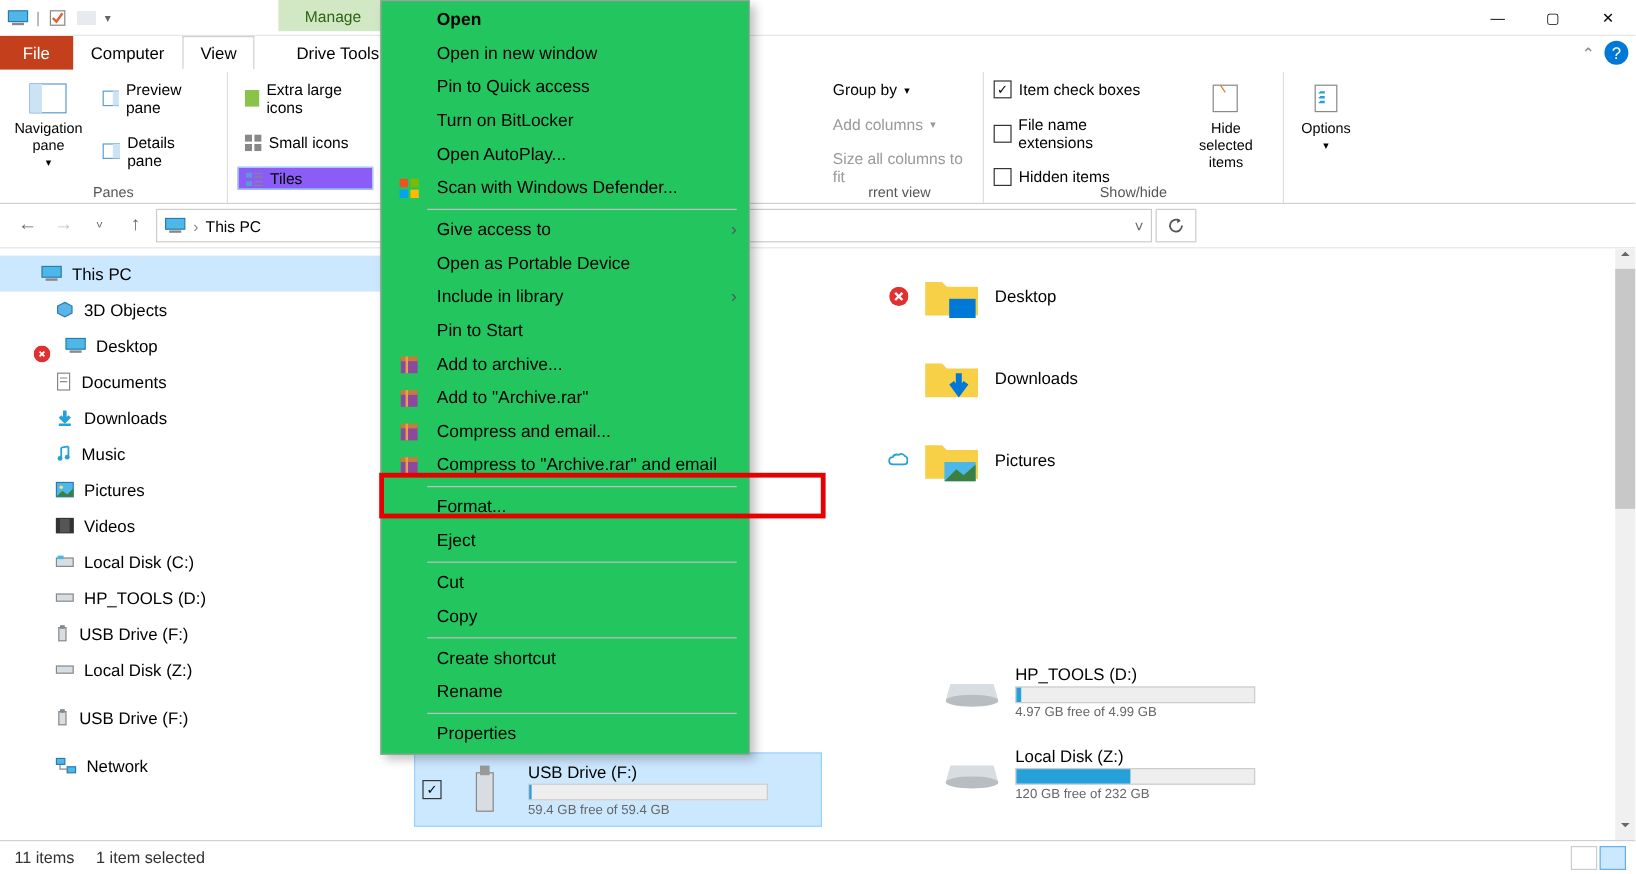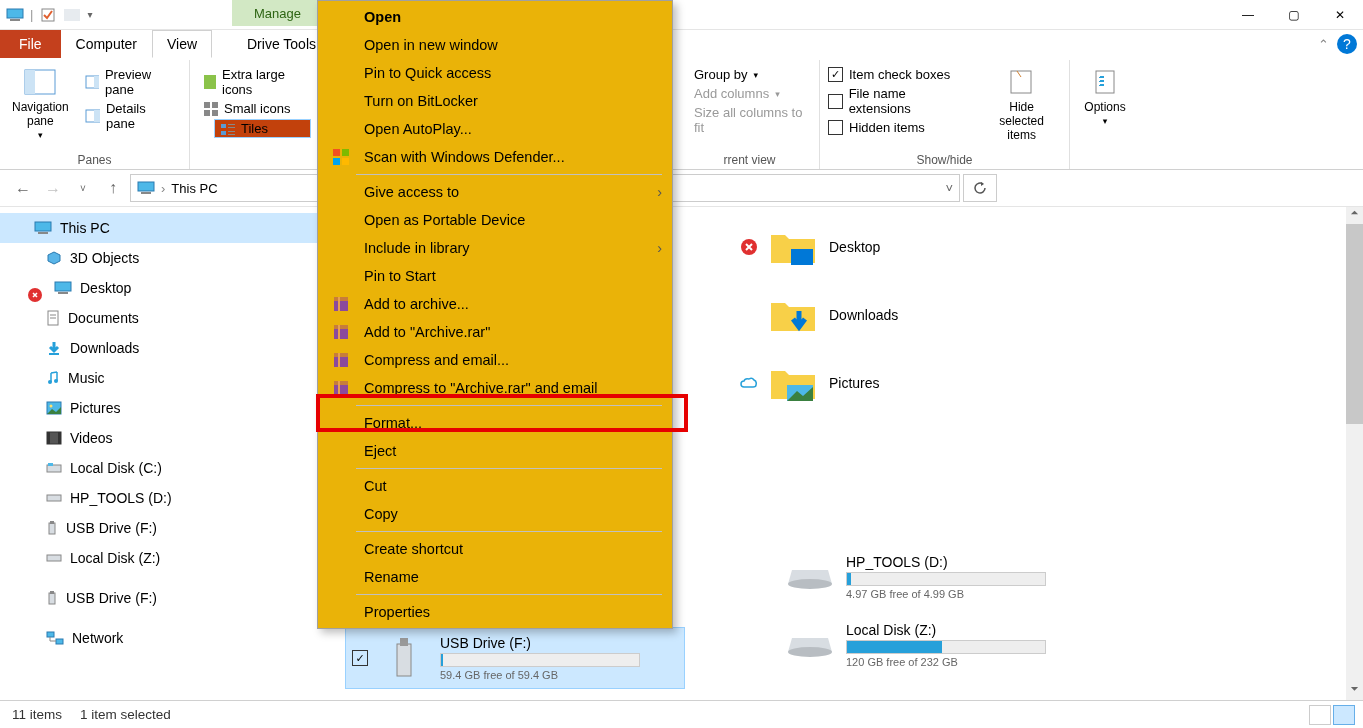--- a/index.html
+++ b/index.html
@@ -22,23 +22,23 @@
 .ribbon-right { position: absolute; right: 6px; top: 4px; display: flex; gap: 8px; align-items: center; }
 .help-icon { width: 20px; height: 20px; border-radius: 50%; background: #0078d7; color: #fff; display: flex; align-items: center; justify-content: center; font-size: 14px; }
 
 
 .ribbon { height: 110px; border-bottom: 1px solid #d0d0d0; display: flex; background: #fff; }
 .ribbon-group { border-right: 1px solid #e0e0e0; padding: 4px 8px 2px; display: flex; flex-direction: column; position: relative; }
 .ribbon-group-label { position: absolute; bottom: 2px; left: 0; right: 0; text-align: center; font-size: 12px; color: #555; }
 .ribbon-top { display: flex; gap: 6px; flex: 1; }
 .ribbon-btn-big { display: flex; flex-direction: column; align-items: center; gap: 2px; padding: 2px 4px; font-size: 12px; text-align: center; }
 .ribbon-btn-big .icon-big { width: 36px; height: 32px; display: flex; align-items: center; justify-content: center; }
-.ribbon-list { display: flex; flex-direction: column; gap: 2px; padding: 2px 0; }
+.ribbon-list { display: flex; flex-direction: column; gap: 12px; padding: 2px 0; }
 .ribbon-item { display: flex; align-items: center; gap: 6px; padding: 1px 6px; font-size: 13px; }
-.ribbon-item.selected { background: #c2410c; border: 1px solid #99d1ff; margin-left: 16px; }
+.ribbon-item.selected { background: #8b5cf6; border: 1px solid #99d1ff; }
 .check-item { display: flex; align-items: center; gap: 6px; font-size: 13px; padding: 1px 0; }
 .checkbox { width: 15px; height: 15px; border: 1px solid #333; display: inline-flex; align-items: center; justify-content: center; font-size: 11px; color: #000; }
 
 
 .nav-row { height: 36px; display: flex; align-items: center; gap: 4px; padding: 0 10px; }
 .nav-btn { width: 26px; height: 26px; display: flex; align-items: center; justify-content: center; color: #666; font-size: 16px; }
 .address { flex: 1; height: 28px; border: 1px solid #ccc; display: flex; align-items: center; padding: 0 6px; gap: 6px; max-width: 830px; }
 .refresh-box { width: 34px; height: 28px; border: 1px solid #ccc; display: flex; align-items: center; justify-content: center; margin-left: -1px; }
 .search-box { flex: 1; height: 28px; border: 1px solid #ccc; display: flex; align-items: center; padding: 0 8px; gap: 8px; color: #888; margin-left: 8px; }
 
@@ -58,21 +58,21 @@
 .tile .info { display: flex; flex-direction: column; gap: 2px; flex: 1; }
 .tile .info .title { font-size: 14px; }
 .tile .info .bar { height: 14px; background: #eee; border: 1px solid #ccc; position: relative; width: 200px; }
 .tile .info .bar .fill { position: absolute; left: 0; top: 0; bottom: 0; background: #26a0da; }
 .tile .info .sub { font-size: 11px; color: #666; }
 .folder-tile { display: flex; align-items: center; gap: 12px; }
 .folder-icon { width: 48px; height: 40px; }
 .status-icon { width: 17px; display:flex; justify-content:center; }
 
 
-.context-menu { position: absolute; left: 317px; top: 0; width: 356px; background: #eab308; border: 1px solid #a0a0a0; box-shadow: 4px 4px 8px rgba(0,0,0,0.25); z-index: 1000; padding: 2px 0; }
+.context-menu { position: absolute; left: 317px; top: 0; width: 308px; background: #22c55e; border: 1px solid #a0a0a0; box-shadow: 4px 4px 8px rgba(0,0,0,0.25); z-index: 1000; padding: 2px 0; }
 .cm-item { display: flex; align-items: center; gap: 10px; padding: 4px 10px 4px 10px; font-size: 14.5px; height: 28px; }
 .cm-item .cm-icon { width: 26px; display: flex; justify-content: center; }
 .cm-item .cm-text { flex: 1; }
 .cm-item .cm-arrow { color: #555; }
 .cm-item.bold .cm-text { font-weight: 600; }
 .cm-sep { height: 1px; background: #c0c0c0; margin: 3px 10px 3px 38px; }
 .highlight-box { position: absolute; border: 4px solid #e60000; pointer-events: none; z-index: 1001; }
 
 
 .statusbar { position: absolute; bottom: 0; left: 0; right: 0; height: 28px; border-top: 1px solid #d0d0d0; display: flex; align-items: center; padding: 0 12px; gap: 18px; font-size: 13.5px; color: #333; background: #fff; }

